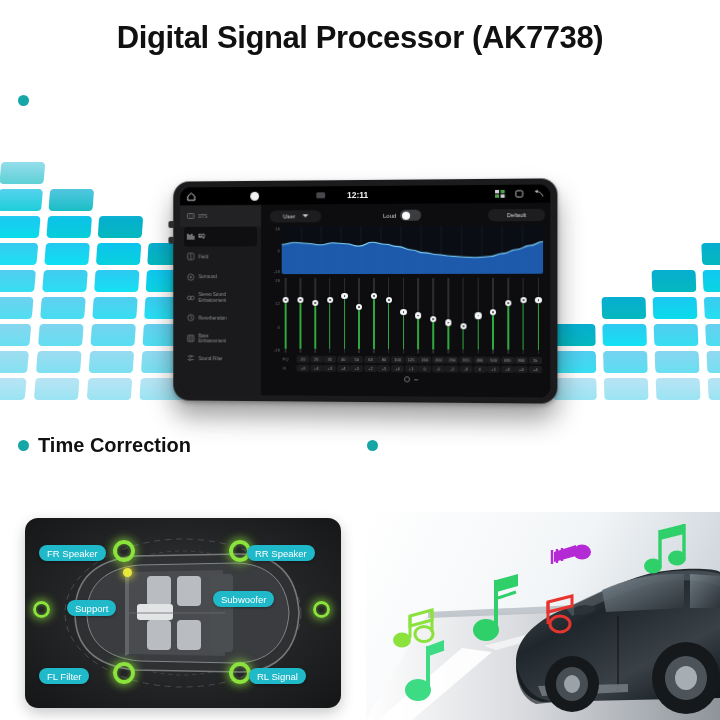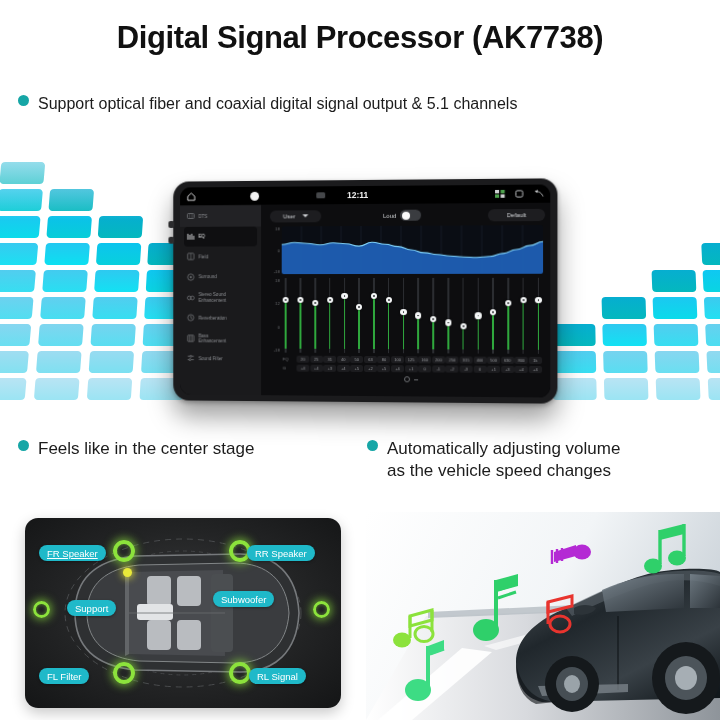--- a/index.html
+++ b/index.html
@@ -297,21 +297,20 @@
   <div class="bg-fade-top"></div>
   <div class="bg-fade-mid"></div>
 
 </div>
 
 <div class="title">Digital Signal Processor (AK7738)</div>
 
 <div class="bullet-row" id="feat1">
   <div class="dot"></div>
   <div>
-    <div class="b-sub">Support optical fiber and coaxial digital signal output &amp; 5.1 channels</div>
   </div>
 </div>
 
 <div class="tablet">
   <div class="screen">
 
     <div class="statusbar">
       <svg class="sb-home" viewBox="0 0 10 10">
         <path d="M5 1 L9 4.5 L9 9 L1 9 L1 4.5 Z" fill="none" stroke="#e6e7e9" stroke-width="1"></path>
       </svg>
@@ -627,29 +626,27 @@
         </div>
 
       </div>
     </div>
   </div>
 </div>
 
 <div class="bullet-row" id="feat2">
   <div class="dot"></div>
   <div>
-    <div class="b-sub">Feels like in the center stage</div>
+    <div class="b-head">Time Correction</div>
   </div>
 </div>
 
 <div class="bullet-row" id="feat3">
   <div class="dot"></div>
   <div>
-    <div class="b-sub" style="white-space:pre-line">Automatically adjusting volume
-as the vehicle speed changes</div>
   </div>
 </div>
 
 <div class="carpanel">
   <svg viewBox="0 0 316 190" style="position:absolute;inset:0;width:100%;height:100%">
     <ellipse cx="158" cy="95" rx="118" ry="74" fill="none" stroke="#4a4c4e" stroke-width="1" stroke-dasharray="6 5"></ellipse>
     <ellipse cx="158" cy="95" rx="96" ry="62" fill="none" stroke="#434547" stroke-width="1" stroke-dasharray="4 4"></ellipse>
 
     <path d="M50 95 C50 60 72 42 110 38 L215 36 C250 36 272 56 274 95 C272 134 250 154 215 154 L110 152 C72 148 50 130 50 95 Z" fill="#2e3032" stroke="#76797c" stroke-width="1.6"></path>
     <path d="M62 95 C62 66 82 50 114 47 L210 45 C242 45 262 63 264 95 C262 127 242 145 210 145 L114 143 C82 140 62 124 62 95 Z" fill="#3a3c3f" stroke="#8b8e91" stroke-width="0.9"></path>
@@ -669,21 +666,21 @@
   </svg>
 
   <div class="ring" style="left:88px;  top:22px;"></div>
   <div class="ring" style="left:204px; top:22px;"></div>
   <div class="ring" style="left:88px;  top:144px;"></div>
   <div class="ring" style="left:204px; top:144px;"></div>
   <div class="ring sm" style="left:8px;  top:83px;"></div>
   <div class="ring sm" style="left:288px;top:83px;"></div>
   <div class="yellowdot" style="left:98px; top:50px;"></div>
 
-  <div class="pill" style="left:14px;  top:27px;text-decoration:underline;">FR Speaker</div>
+  <div class="pill" style="left:14px;  top:27px;">FR Speaker</div>
   <div class="pill" style="left:222px; top:27px;">RR Speaker</div>
   <div class="pill" style="left:42px;  top:82px;">Support</div>
   <div class="pill" style="left:188px; top:73px;">Subwoofer</div>
   <div class="pill" style="left:14px;  top:150px;">FL Filter</div>
   <div class="pill" style="left:224px; top:150px;">RL Signal</div>
 </div>
 
 <div class="speedpanel">
   <svg viewBox="0 0 354 208" style="width:100%;height:100%;display:block">
     <defs>

